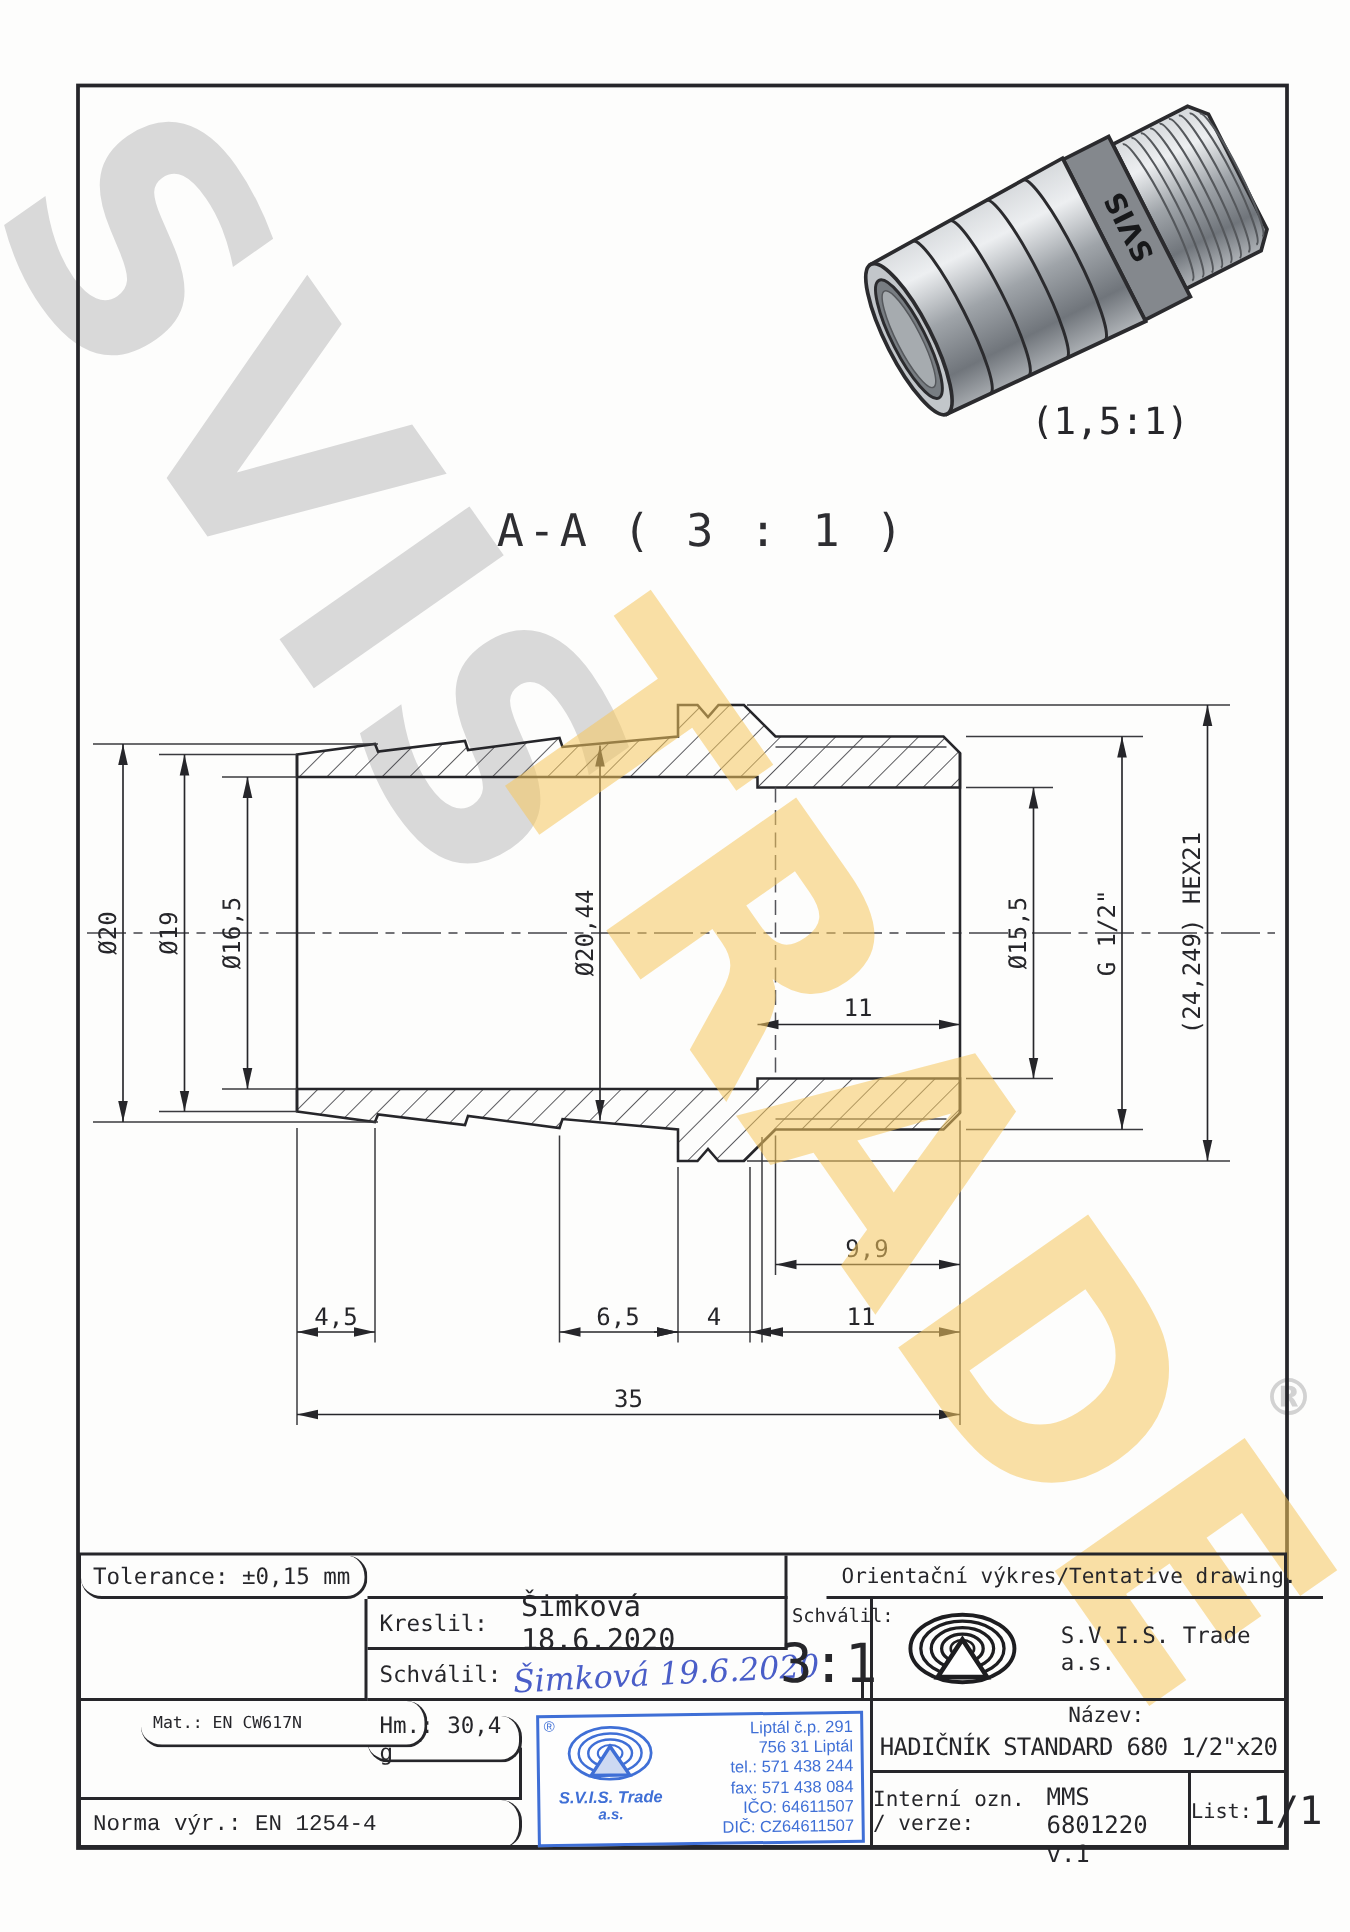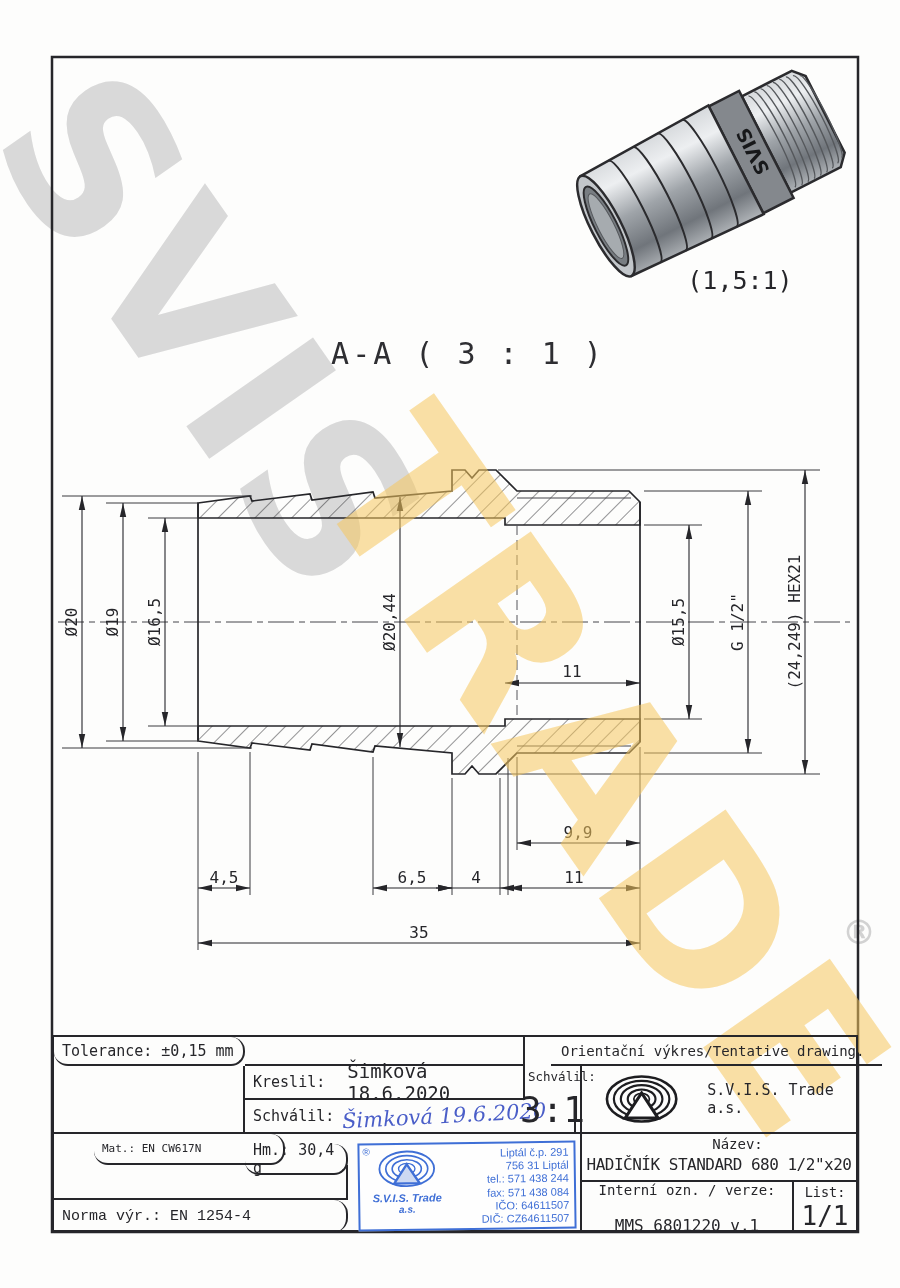--- a/index.html
+++ b/index.html
@@ -222,21 +222,21 @@
       </div>
     </div>
   </div>
   <div class="cell br bb" style="left:0;top:128px;width:294px;height:35px;"></div>
   <div class="cell br pad" style="left:0;top:163px;width:294px;height:32px;font-size:15px;font-family:Liberation Mono, monospace;">Norma výr.: EN 1254-4</div>
 
   <div class="cell bb" style="left:528px;top:97px;width:274px;height:48px;flex-direction:column;justify-content:flex-start;">
     <span style="font-size:14px;margin-top:2px;padding-left:37px;">Název:</span>
     <span style="font-size:16px;letter-spacing:-0.5px;margin-top:3px;white-space:nowrap;">HADIČNÍK STANDARD 680 1/2"x20</span>
   </div>
-  <div class="cell br" style="left:528px;top:145px;width:212px;height:50px;flex-direction:column;justify-content:center;">
+  <div class="cell br" style="left:528px;top:145px;width:212px;height:50px;flex-direction:row;justify-content:flex-end;">
     <span style="font-size:14px;margin-top:2px;">Interní ozn. / verze:</span>
     <span style="font-size:16px;margin-top:18px;">MMS 6801220 v.1</span>
   </div>
-  <div class="cell" style="left:740px;top:145px;width:62px;height:50px;flex-direction:column;justify-content:flex-start;">
+  <div class="cell" style="left:740px;top:145px;width:62px;height:50px;flex-direction:row;justify-content:flex-start;">
     <span style="font-size:13.5px;margin-top:2px;">List:</span>
     <span style="font-size:26px;margin-top:1px;">1/1</span>
   </div>
 </div>
 
 </body></html>

